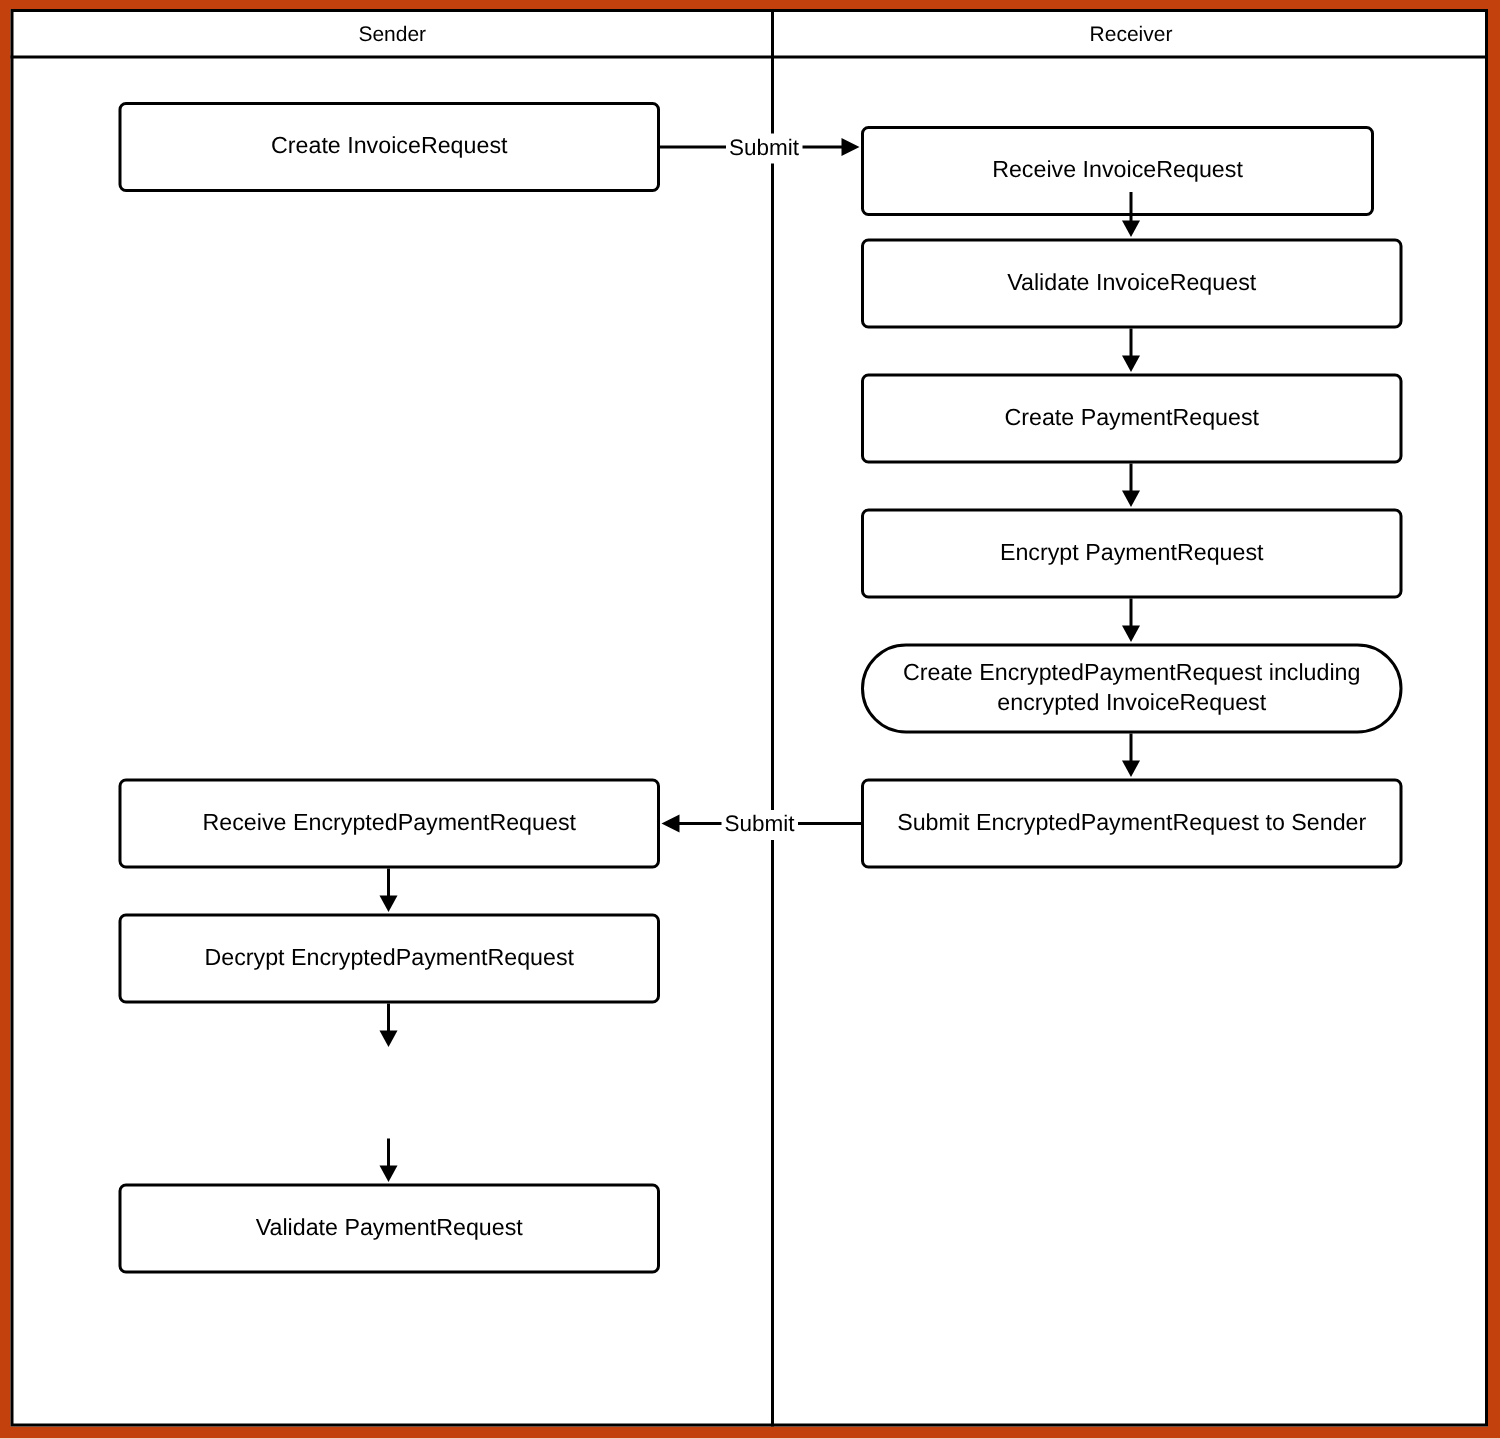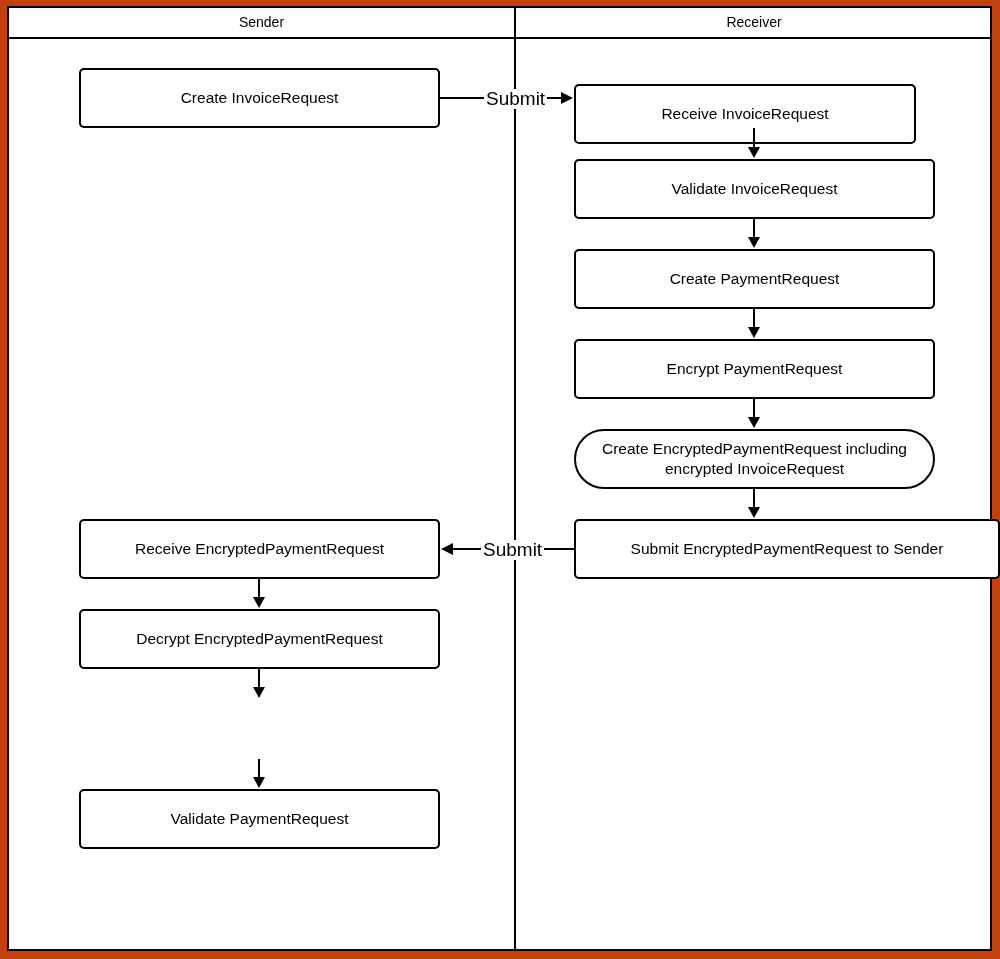--- a/index.html
+++ b/index.html
@@ -116,21 +116,21 @@
     left: -11px;
     top: -5px;
     width: 0;
     height: 0;
     border-top: 6px solid transparent;
     border-bottom: 6px solid transparent;
     border-right: 12px solid #000000;
   }
   .edge-label {
     position: absolute;
-    font-size: 19px;
+    font-size: 15px;
     line-height: 18px;
     background: #ffffff;
     padding: 1px 2px;
     white-space: nowrap;
     text-align: center;
     color: #000000;
     z-index: 5;
   }
 </style>
 </head>
@@ -176,21 +176,21 @@
 
   <div class="node" style="left:574px; top:249px; width:361px; height:60px;">
     <span>Create PaymentRequest</span>
   </div>
 
   <div class="node" style="left:574px; top:429px; width:361px; height:60px; flex-direction:column;border-radius:30px;">
     <span>Create EncryptedPaymentRequest including</span>
     <span>encrypted InvoiceRequest</span>
   </div>
 
-  <div class="node" style="left:574px; top:519px; width:426px; height:60px;">
+  <div class="node" style="left:574px; top:519px; width:361px; height:60px;">
     <span>Submit EncryptedPaymentRequest to Sender</span>
   </div>
 
   <div class="v-arrow" style="left:753px; top:128px; height:20px;"></div>
   <div class="v-arrow" style="left:753px; top:219px; height:19px;"></div>
   <div class="v-arrow" style="left:753px; top:309px; height:19px;"></div>
   <div class="v-arrow" style="left:753px; top:399px; height:19px;"></div>
   <div class="v-arrow" style="left:753px; top:489px; height:19px;"></div>
 
   <div class="v-arrow" style="left:258px; top:579px; height:19px;"></div>

